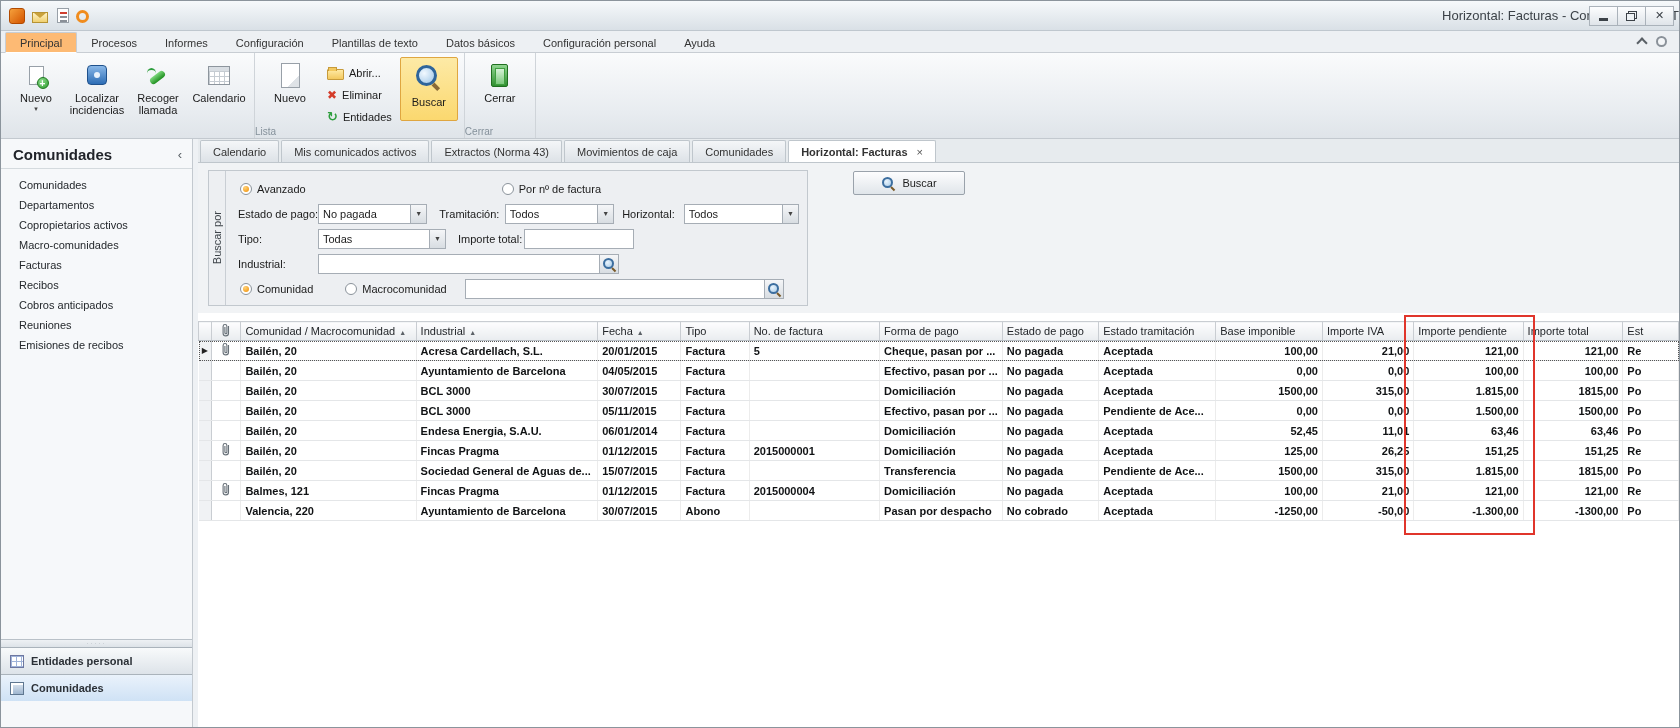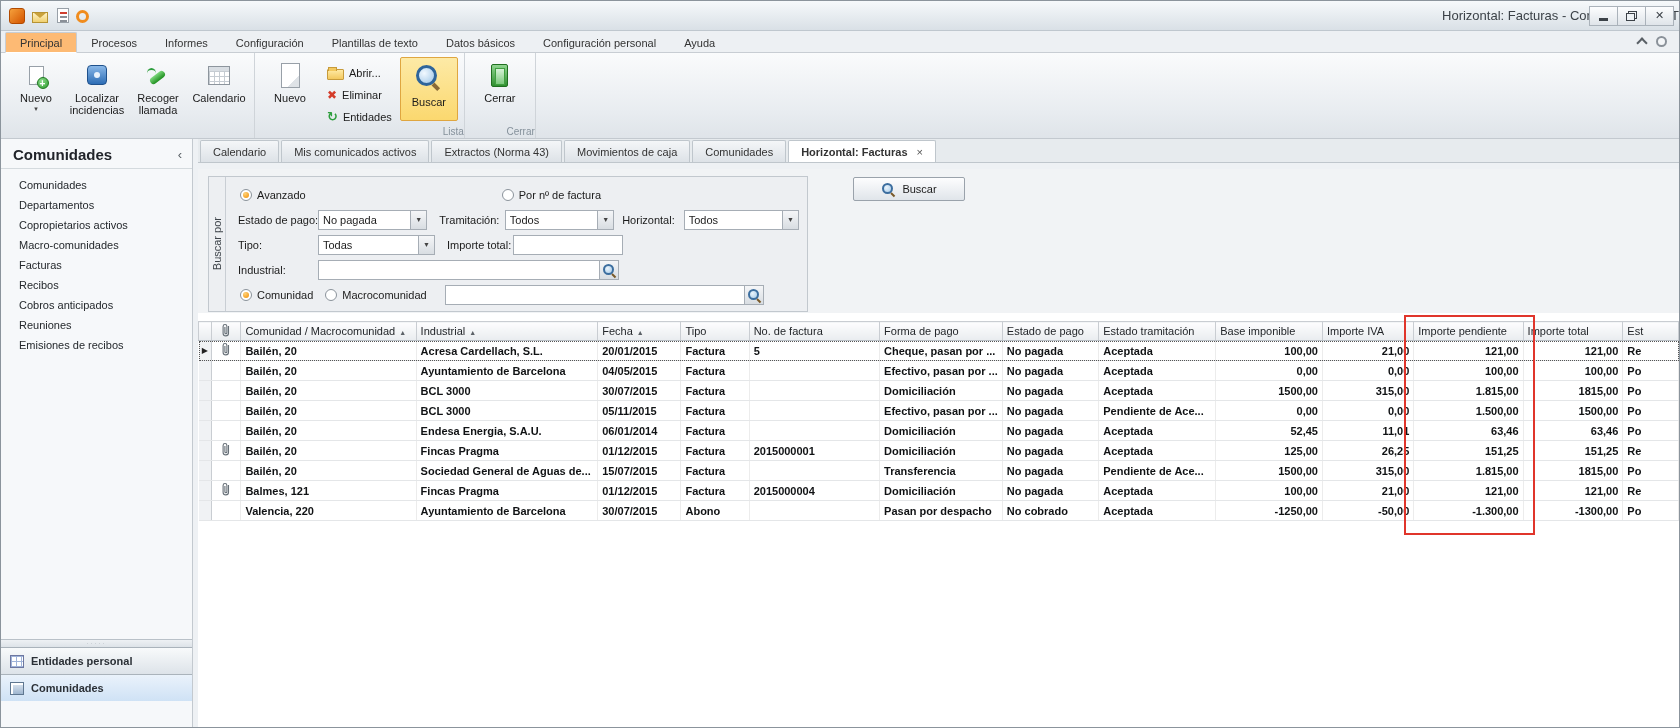--- a/index.html
+++ b/index.html
@@ -29,21 +29,21 @@
 #tabrow{position:absolute;top:30px;left:0;right:0;height:22px;background:#edf0f3;border-bottom:1px solid #c8cdd3;display:flex;align-items:flex-end;padding-left:4px}
 .rtab{padding:4px 14px 3px;color:#333;white-space:nowrap}
 .rtab.active{background:#fdba74;border:1px solid #c8cdd3;border-bottom:1px solid #fff;border-radius:2px 2px 0 0;margin-bottom:-1px}
 #tabrow-right{position:absolute;right:12px;top:34px;display:flex;gap:10px;align-items:center;z-index:3}
 .chev-up{width:8px;height:8px;border-left:2px solid #5a6066;border-top:2px solid #5a6066;transform:rotate(45deg);margin-top:4px}
 .opt-circ{width:11px;height:11px;border-radius:50%;border:2px solid #8a9199;background:#f4f6f8}
 
 
 #ribbon{position:absolute;top:52px;left:0;right:0;height:86px;background:linear-gradient(#fafbfc,#e8ecf0 70%,#dfe4e9);border-bottom:1px solid #c3c9cf;display:flex}
 .rgroup{position:relative;height:100%;padding:4px 6px 15px;display:flex;align-items:flex-start;gap:3px;border-right:1px solid #cfd4d9}
-.glabel{position:absolute;bottom:1px;left:0;right:0;text-align:right;color:#85919b;font-size:10px}
+.glabel{position:absolute;bottom:1px;left:0;right:0;text-align:left;color:#85919b;font-size:10px}
 .bigbtn{width:58px;min-height:64px;display:flex;flex-direction:column;align-items:center;text-align:center;padding:4px 2px 0;border:1px solid transparent;border-radius:2px}
 .bigbtn .blabel{margin-top:4px;line-height:12px}
 .bigbtn.hl{background:linear-gradient(#fdeaa6,#fbd86f);border-color:#dfa640}
 .ddarrow{font-size:7px;color:#444;margin-top:1px}
 .smallstack{display:flex;flex-direction:column;gap:3px;padding-top:6px}
 .smallbtn{display:flex;align-items:center;gap:5px;padding:1px 5px;height:19px;white-space:nowrap}
 .iconwrap{position:relative;height:26px;display:flex;align-items:center;justify-content:center}
 
 
 .doc{width:15px;height:19px;background:linear-gradient(135deg,#ffffff 72%,#dfe3e7 72%);border:1px solid #98a0a8;position:relative}
@@ -91,21 +91,21 @@
 .nb-building{background:linear-gradient(#dfe8f2,#9fb6cf);border:1px solid #5f7realm90;border:1px solid #5f7790;box-shadow:inset 2px 2px 0 #ffffff}
 
 
 #doctabs{position:absolute;left:197px;top:138px;right:0;height:24px;background:#e7ebee;border-bottom:1px solid #bfc6cc;display:flex;align-items:flex-end;padding:2px 0 0 2px}
 .dtab{height:22px;display:flex;align-items:center;padding:0 12px;border:1px solid #bfc6cc;border-bottom:none;background:linear-gradient(#f4f6f8,#dde2e7);margin-right:2px;border-radius:2px 2px 0 0;color:#333;white-space:nowrap}
 .dtab.active{background:#fff;font-weight:bold}
 .dtab .close{margin-left:9px;color:#555;font-weight:normal}
 #dtab-overflow{position:absolute;right:9px;top:7px;color:#555;font-size:9px}
 
 
-#filterarea{position:absolute;left:197px;top:168px;right:0;height:150px;background:#f1f3f5}
+#filterarea{position:absolute;left:197px;top:162px;right:0;height:150px;background:#f1f3f5}
 #filterpanel{position:absolute;left:10px;top:7px;width:600px;height:136px;background:#edeff2;border:1px solid #c2c8ce}
 #vertlabel{position:absolute;left:0;top:0;bottom:0;width:17px;border-right:1px solid #c9ced4;display:flex;align-items:center;justify-content:center;color:#3e444a}
 #vertlabel span{writing-mode:vertical-rl;transform:rotate(180deg);font-size:11px}
 .fp-content{position:absolute;left:17px;top:0;right:0;bottom:0;padding:5px 8px 4px 12px}
 .fp-row{display:flex;align-items:center;height:25px}
 .flabel{color:#1b1b1b;white-space:nowrap}
 .combo{display:flex;height:20px;border:1px solid #a6adb5;background:#fff;align-items:center}
 .combo .cval{flex:1;padding:0 4px;white-space:nowrap;overflow:hidden}
 .combo .cbtn{width:16px;height:100%;background:linear-gradient(#f5f6f8,#d8dde2);border-left:1px solid #a6adb5;display:flex;align-items:center;justify-content:center;font-size:7px;color:#444}
 .tinput{height:20px;border:1px solid #a6adb5;background:#fff;font-family:inherit;font-size:11px;padding:0 4px}
@@ -325,42 +325,42 @@
           </span>
           <span class="flabel" style="width:62px;margin-left:8px">Horizontal:</span>
           <span class="combo" style="width:116px">
             <span class="cval">Todos</span>
             <span class="cbtn">▼</span>
           </span>
         </div>
 
         <div class="fp-row">
           <span class="flabel" style="width:80px">Tipo:</span>
-          <span class="combo" style="width:117px">
+          <span class="combo" style="width:128px">
             <span class="cval">Todas</span>
             <span class="cbtn">▼</span>
           </span>
           <span class="flabel" style="width:66px;margin-left:12px">Importe total:</span>
           <input class="tinput" style="width: 110px;" value="">
         </div>
 
         <div class="fp-row">
           <span class="flabel" style="width:80px">Industrial:</span>
           <input class="tinput" style="width: 282px;" value="">
           <span class="magbtn">
               <span class="mag sm"></span>
             </span>
         </div>
 
         <div class="fp-row">
           <span class="radio-lbl" style="margin-left:2px">
             <span class="radio sel"></span>
             <span>Comunidad</span>
           </span>
-          <span class="radio-lbl" style="margin-left:12px">
+          <span class="radio-lbl" style="margin-left:32px">
             <span class="radio"></span>
             <span>Macrocomunidad</span>
           </span>
           <input class="tinput" style="width: 300px; margin-left: 18px;" value="">
           <span class="magbtn">
               <span class="mag sm"></span>
             </span>
         </div>
 
       </div>

